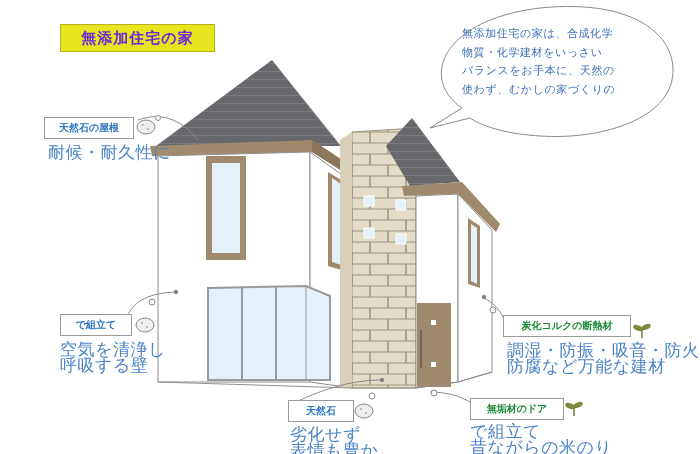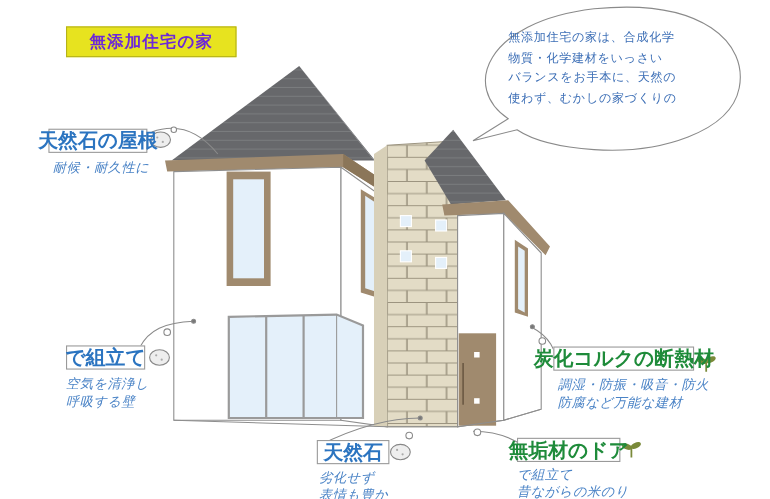--- a/index.html
+++ b/index.html
@@ -1,23 +1,23 @@
 <!DOCTYPE html>
 <html><head>
 <meta charset="utf-8">
 <style>
   html,body{margin:0;padding:0;background:#fff;}
   body{width:700px;height:454px;position:relative;overflow:hidden;font-family:"DejaVu Sans","Liberation Sans",sans-serif;}
   .title-badge{position:absolute;left:60px;top:24px;width:155px;height:28px;background:#e7e31f;border:1px solid #b5b21a;box-sizing:border-box;display:flex;align-items:center;justify-content:center;color:#6d28d9;font-size:15px;font-weight:bold;letter-spacing:1px;}
   svg.house{position:absolute;left:0;top:0;}
   .bubble-text{position:absolute;left:462px;top:25px;width:180px;color:#3d6fb6;font-size:11px;line-height:18.6px;letter-spacing:0.6px;}
-  .label{position:absolute;border:1px solid #9a9a9a;background:#fff;box-sizing:border-box;font-size:18px;font-weight:bold;display:flex;align-items:center;justify-content:center;white-space:nowrap;}
+  .label{position:absolute;border:1px solid #9a9a9a;background:#fff;box-sizing:border-box;font-size:10px;font-weight:bold;display:flex;align-items:center;justify-content:center;white-space:nowrap;}
   .label.blue{color:#2b74c0;}
   .label.green{color:#1e8b3a;}
-  .desc{position:absolute;color:#4a83c6;font-size:12px;line-height:16px;letter-spacing:0.5px;white-space:nowrap;font-style:italic;}
+  .desc{position:absolute;color:#4a83c6;font-size:17px;line-height:16px;letter-spacing:0.5px;white-space:nowrap;}
 </style>
 </head>
 <body>
 
 <svg class="house" width="700" height="454" viewBox="0 0 700 454">
   <defs>
     <pattern id="bricks" x="0" y="0" width="36" height="22" patternUnits="userSpaceOnUse">
       <rect width="36" height="22" fill="#e3dcc6"></rect>
       <path d="M0 0H36M0 11H36M0 22H36M10 0V11M28 11V22M28 0V0" stroke="#9c9480" stroke-width="1" fill="none"></path>
       <path d="M10 0V11M28 11V22" stroke="#9c9480" stroke-width="1"></path>

